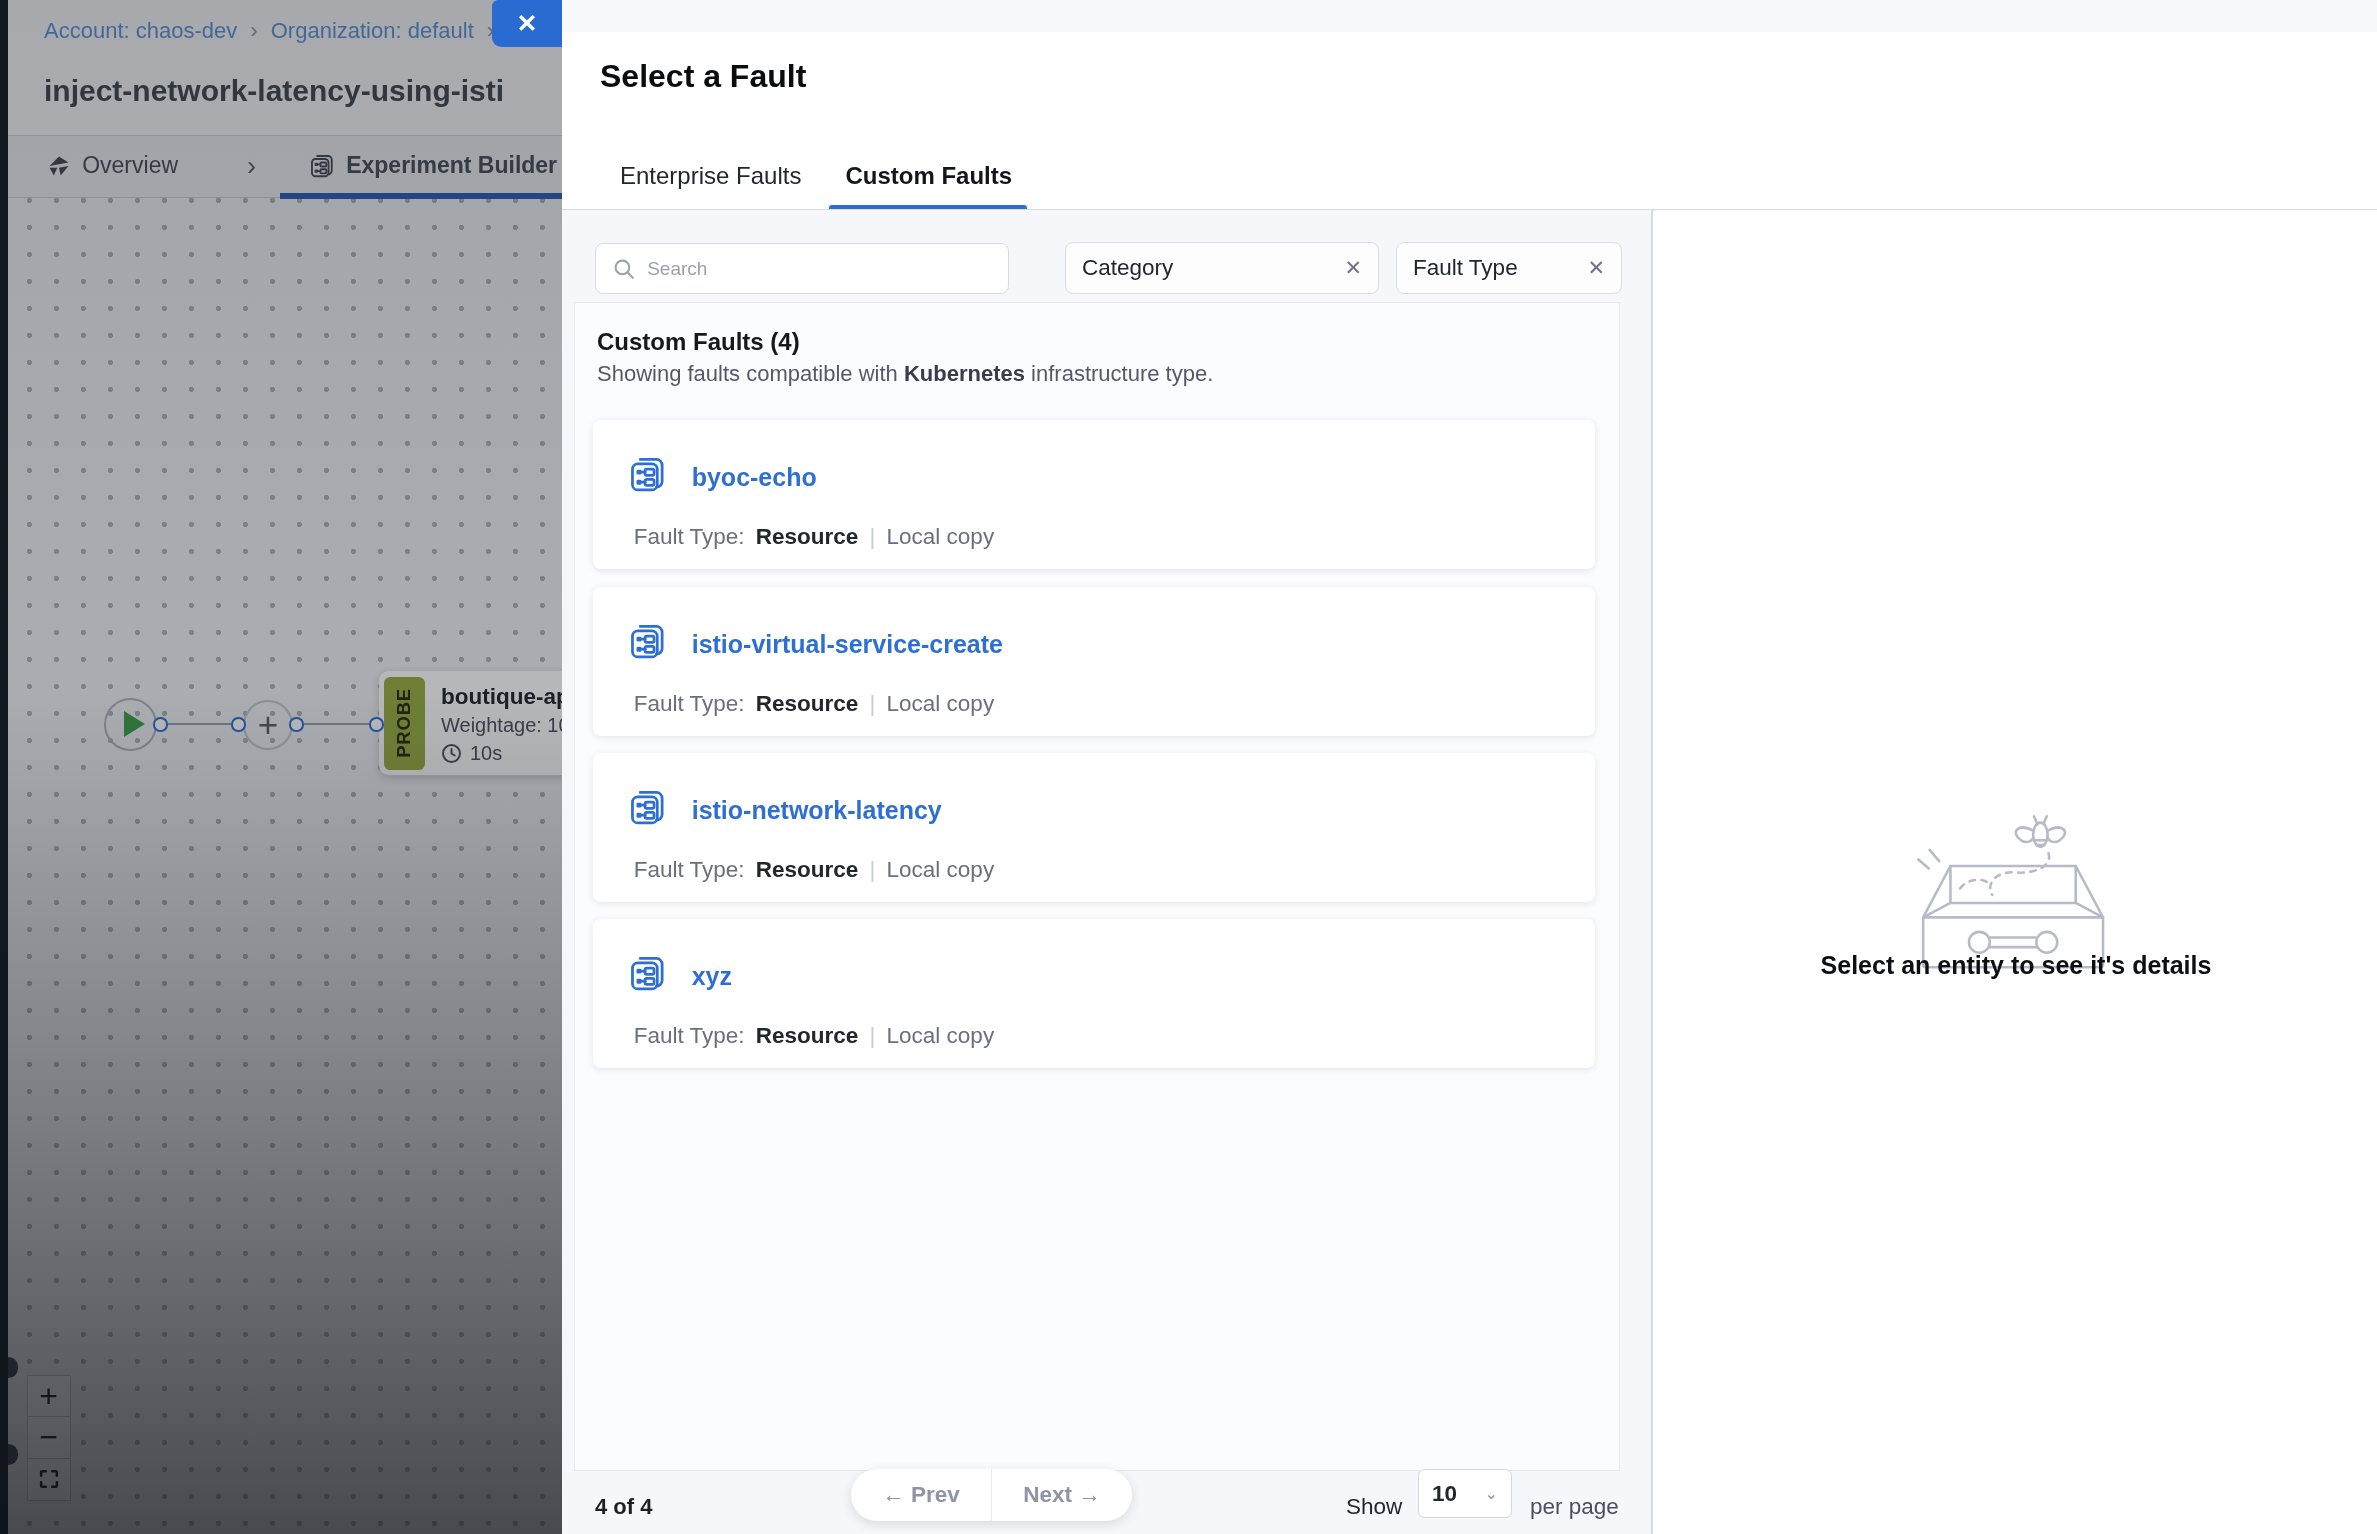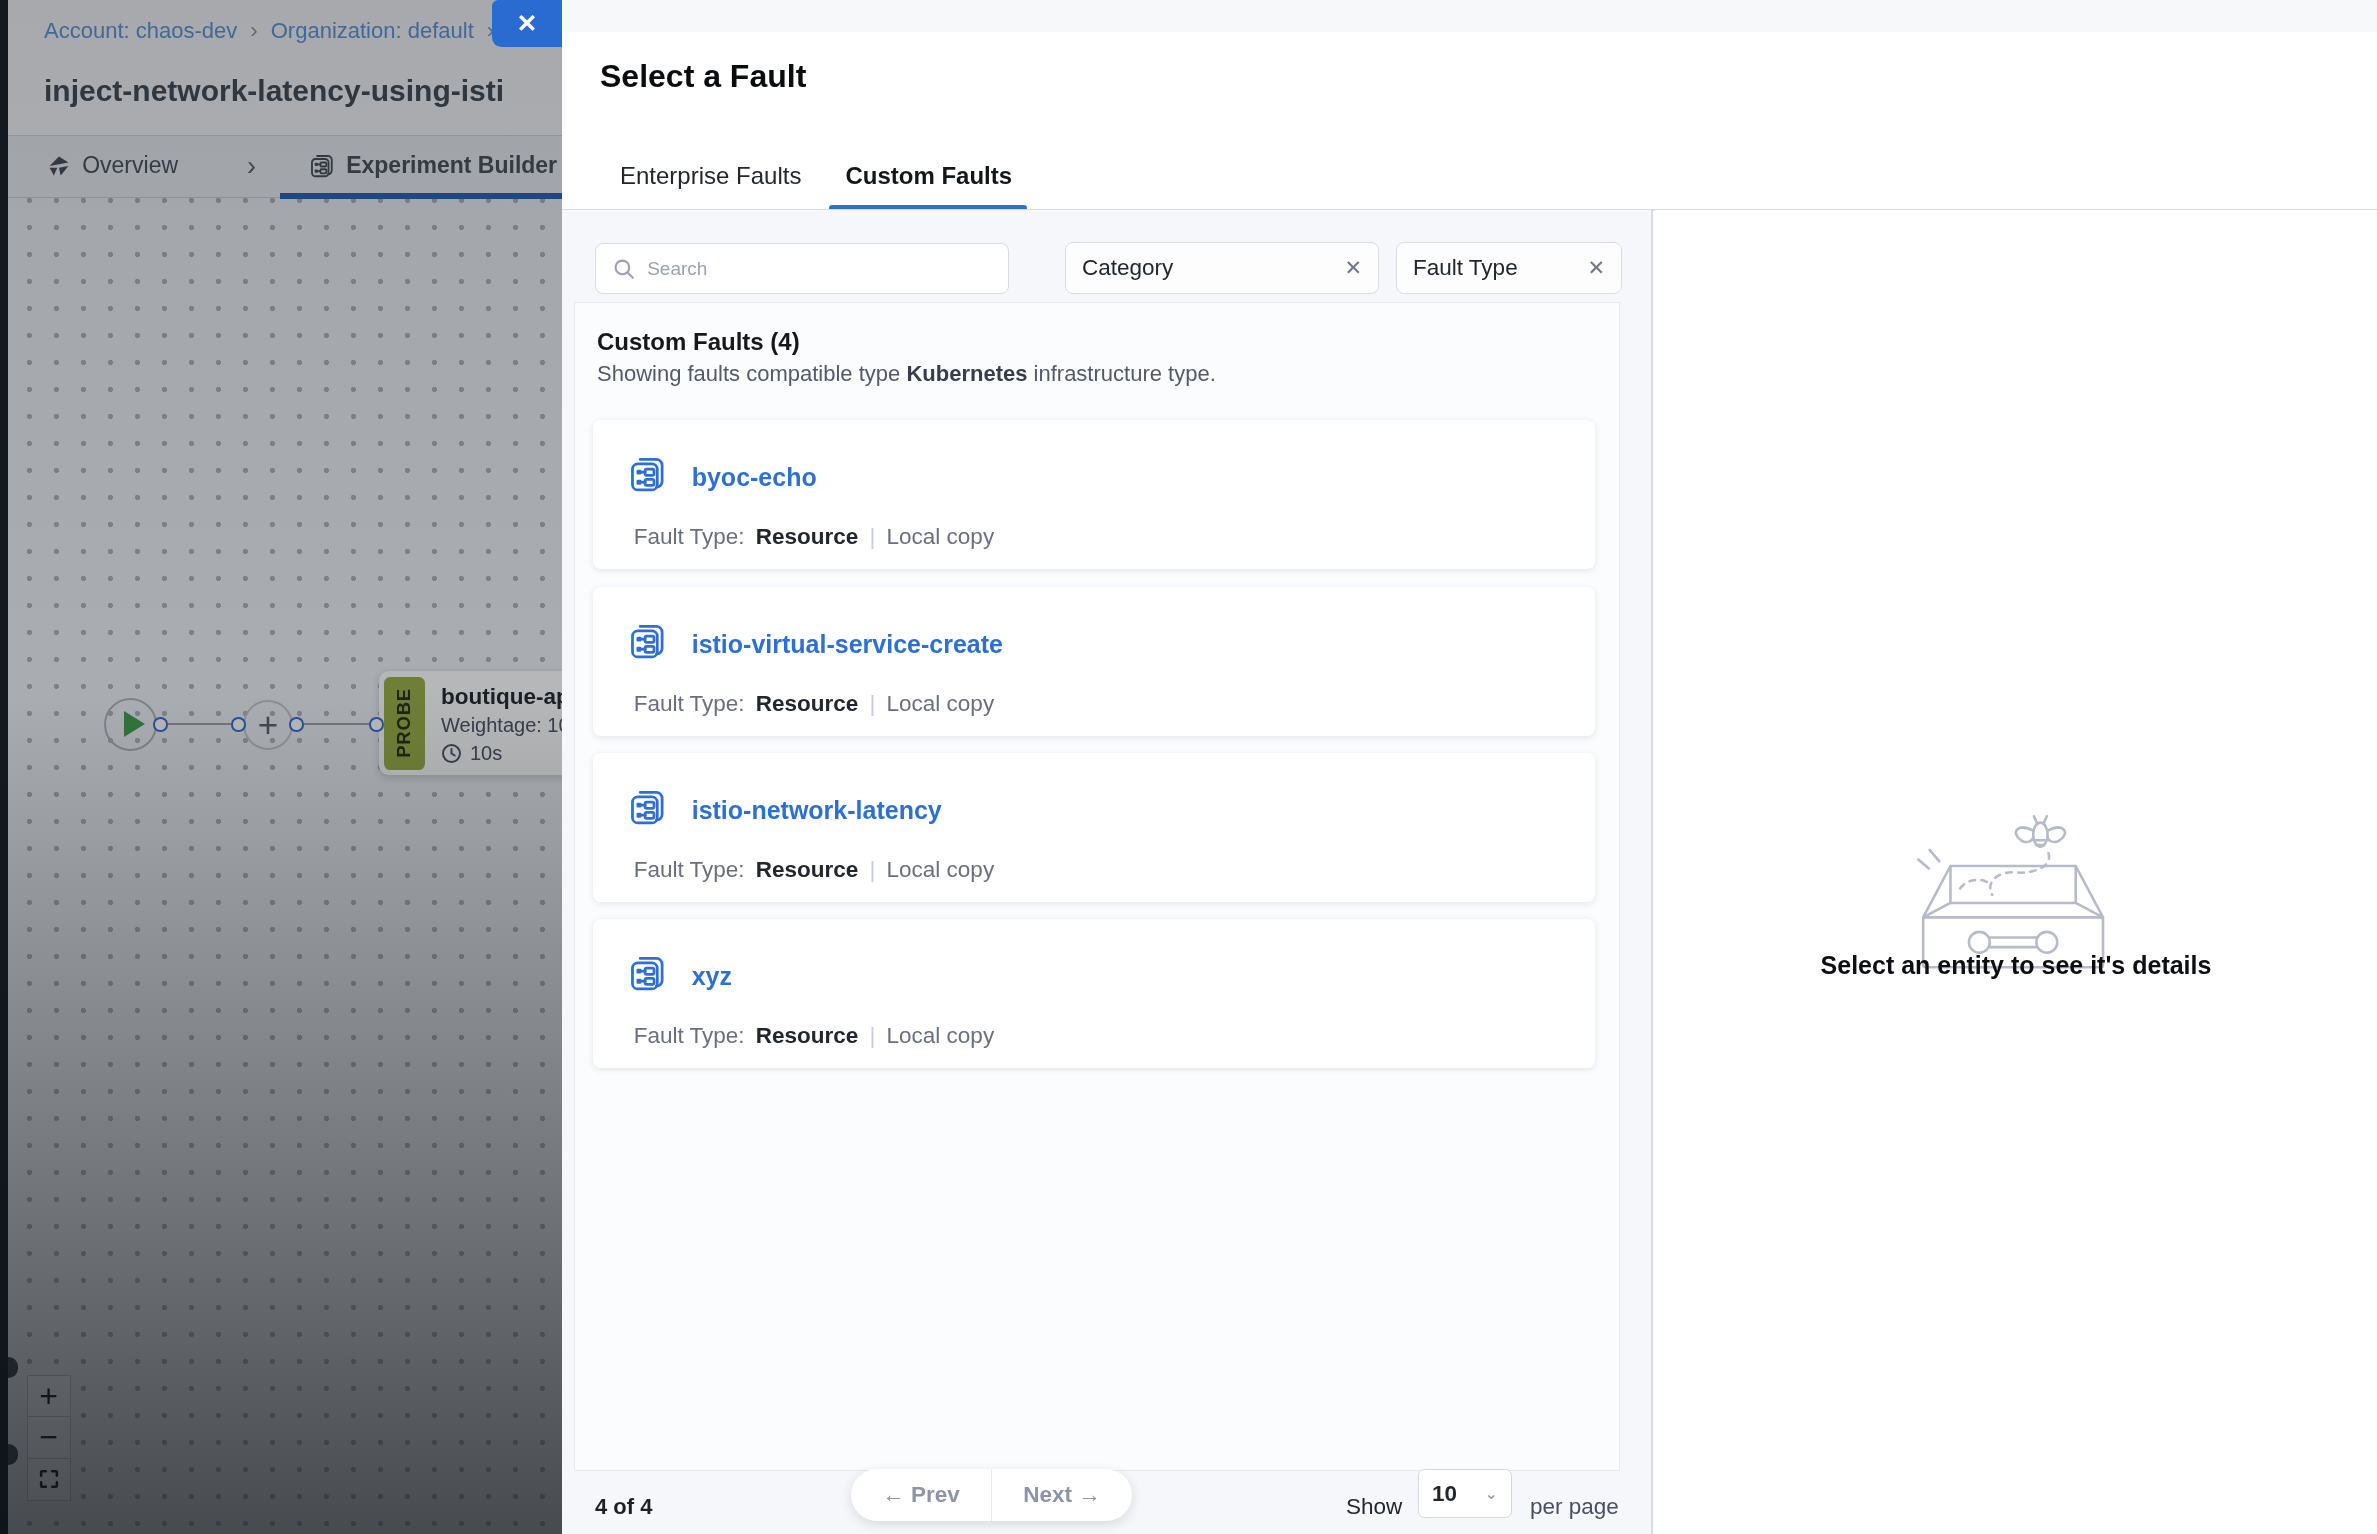--- a/index.html
+++ b/index.html
@@ -272,21 +272,21 @@
       <span class="chip-x">✕</span>
     </div>
     <div class="chip chip-faulttype">
       <span class="chip-label">Fault Type</span>
       <span class="chip-x">✕</span>
     </div>
 
     <div class="results-box">
       <div class="results-heading">Custom Faults (4)</div>
       <div class="results-subtitle">
-        <span>Showing faults compatible type </span><b>Kubernetes</b><span> infrastructure type.</span>
+        <span>Showing faults compatible with </span><b>Kubernetes</b><span> infrastructure type.</span>
       </div>
 
       <div class="fault-card" style="top:117px;">
         <svg class="fault-icon" style="color:#2e6fd3" viewBox="0 0 48 48" width="39" height="39">
             <use href="#sym-fault"></use>
           </svg>
         <div class="fault-name">byoc-echo</div>
         <div class="fault-meta">
           <span class="meta-label">Fault Type:</span>
           <span class="meta-value">Resource</span>

